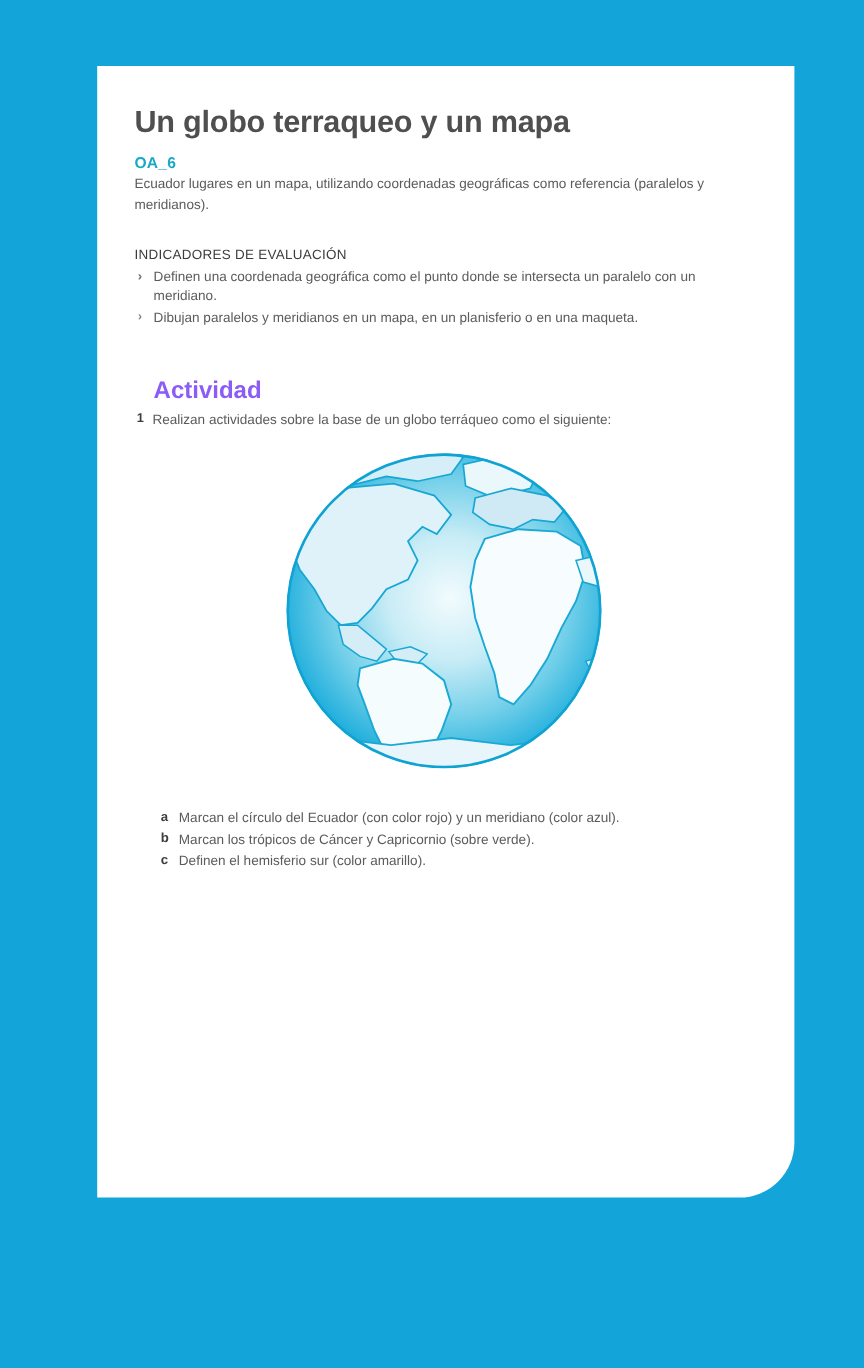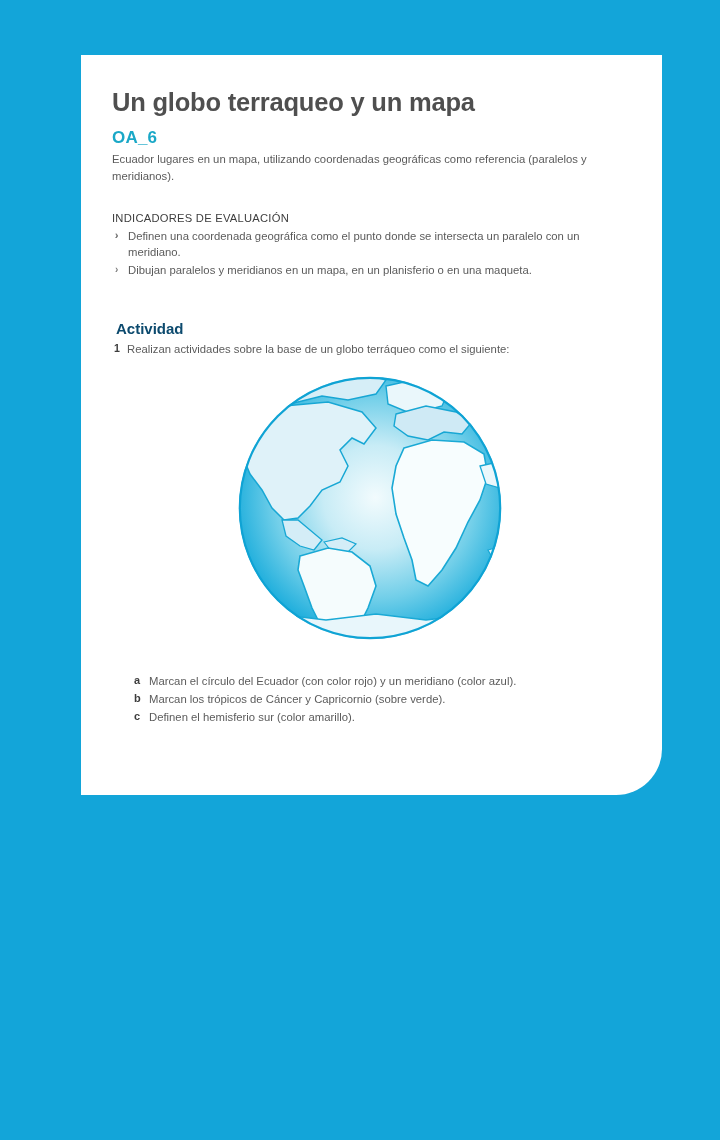--- a/index.html
+++ b/index.html
@@ -12,41 +12,41 @@
     background: #13a5d9;
     font-family: "Liberation Sans", sans-serif;
     overflow: hidden;
     position: relative;
   }
   .page-card {
     position: absolute;
     left: 81px;
     top: 55px;
     width: 581px;
-    height: 740px;
+    height: 943px;
     background: #ffffff;
     border-bottom-right-radius: 46px;
     box-sizing: border-box;
   }
   .content {
     position: absolute;
     left: 31px;
     top: 33px;
     width: 515px;
   }
   .page-title {
     font-size: 25.5px;
     font-weight: bold;
     color: #4f4f4f;
     letter-spacing: -0.2px;
     margin: 0 0 11px 0;
     line-height: 1.15;
   }
   .oa-code {
-    font-size: 17px;
+    font-size: 13px;
     font-weight: bold;
     color: #1aa8c7;
     margin: 0 0 3px 0;
     letter-spacing: 0.2px;
   }
   .oa-desc {
     font-size: 11.3px;
     color: #5b5b5b;
     line-height: 1.48;
     margin: 0;
@@ -75,24 +75,24 @@
   .chev-icon {
     position: absolute;
     left: 3px;
     top: 0px;
     font-size: 10px;
     color: #7d7d7d;
     font-weight: bold;
     line-height: 1.6;
   }
   .activity-title {
-    font-size: 15px;
-    font-weight: bold;
-    color: #0c4a6e;
-    margin: 41px 0 4px 4px;
+    font-size: 20px;
+    font-weight: bold;
+    color: #8b5cf6;
+    margin: 41px 0 4px 16px;
   }
   .activity-line {
     position: relative;
     padding-left: 15px;
     font-size: 11.3px;
     color: #5b5b5b;
     line-height: 1.48;
   }
   .activity-num {
     position: absolute;

